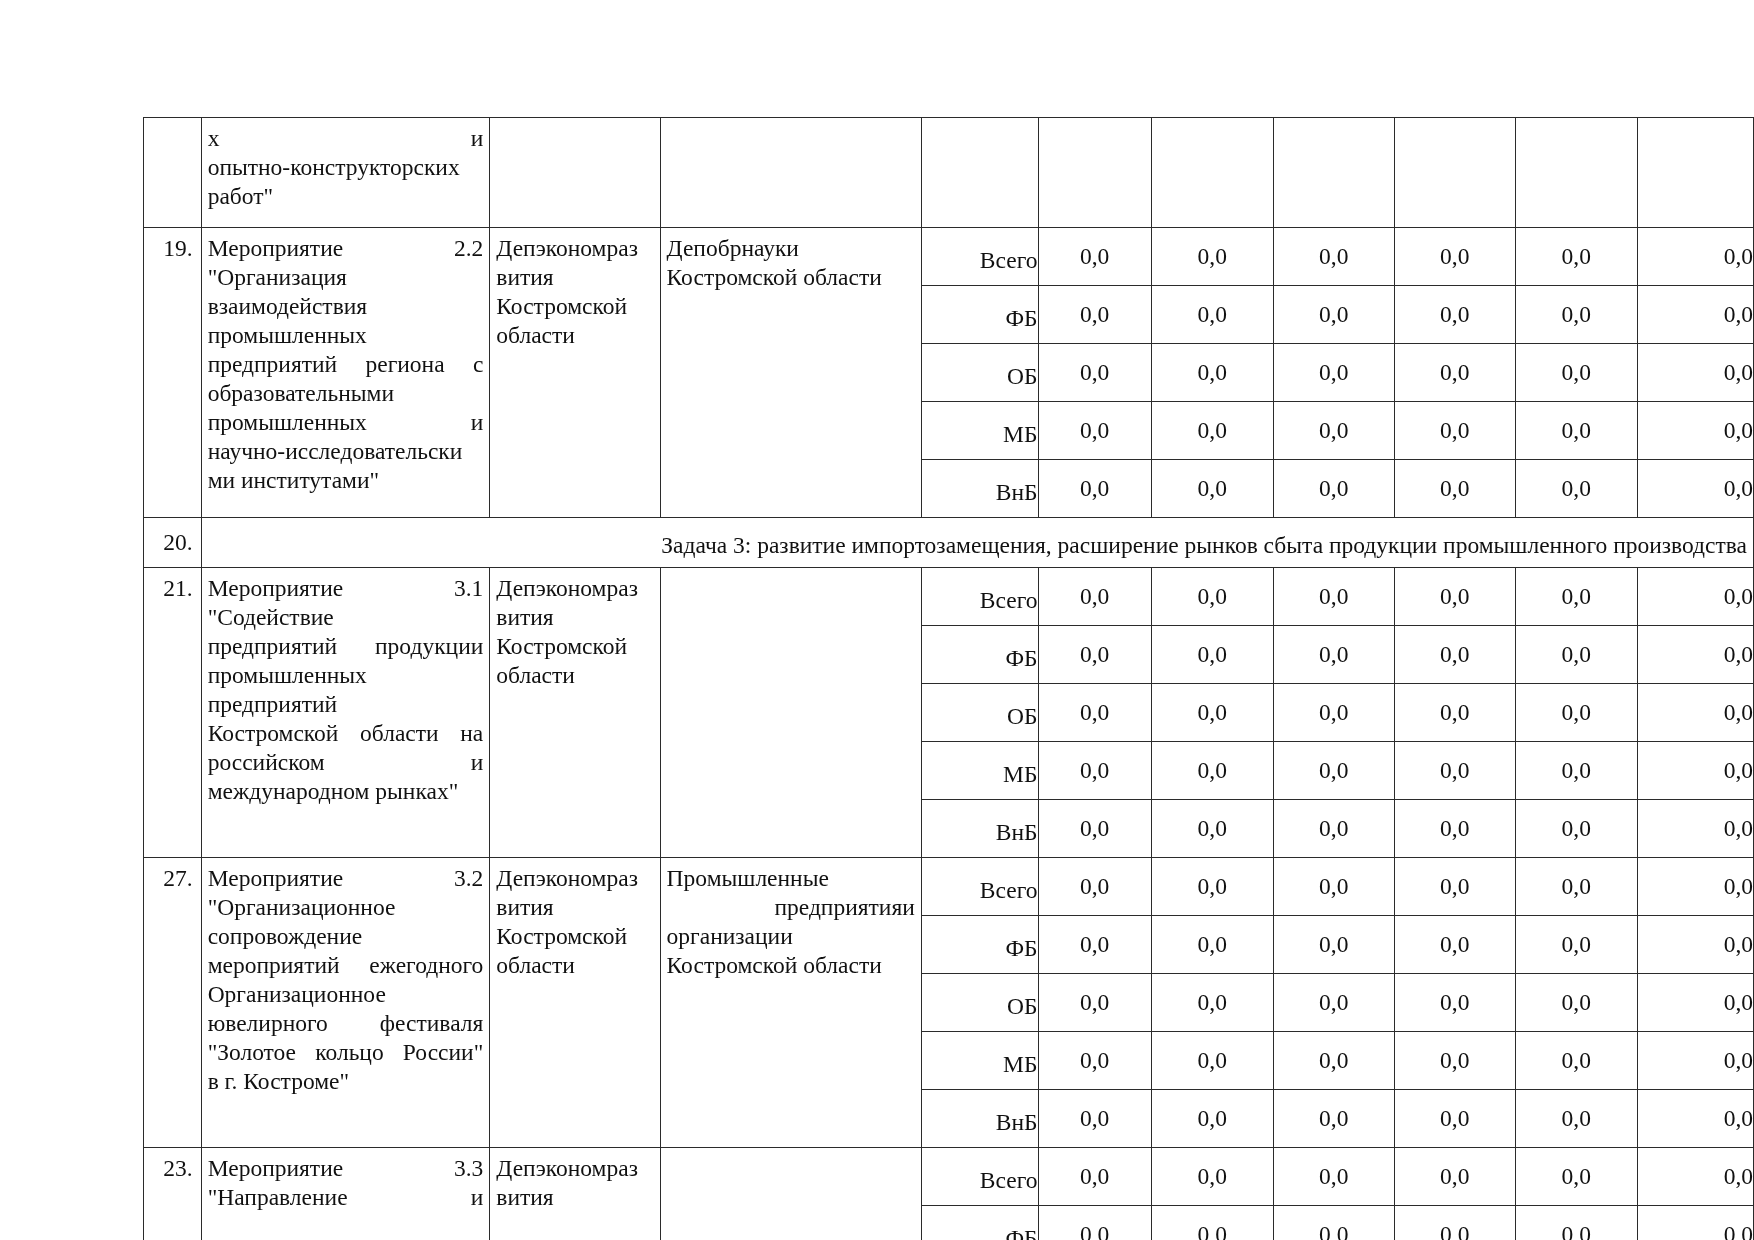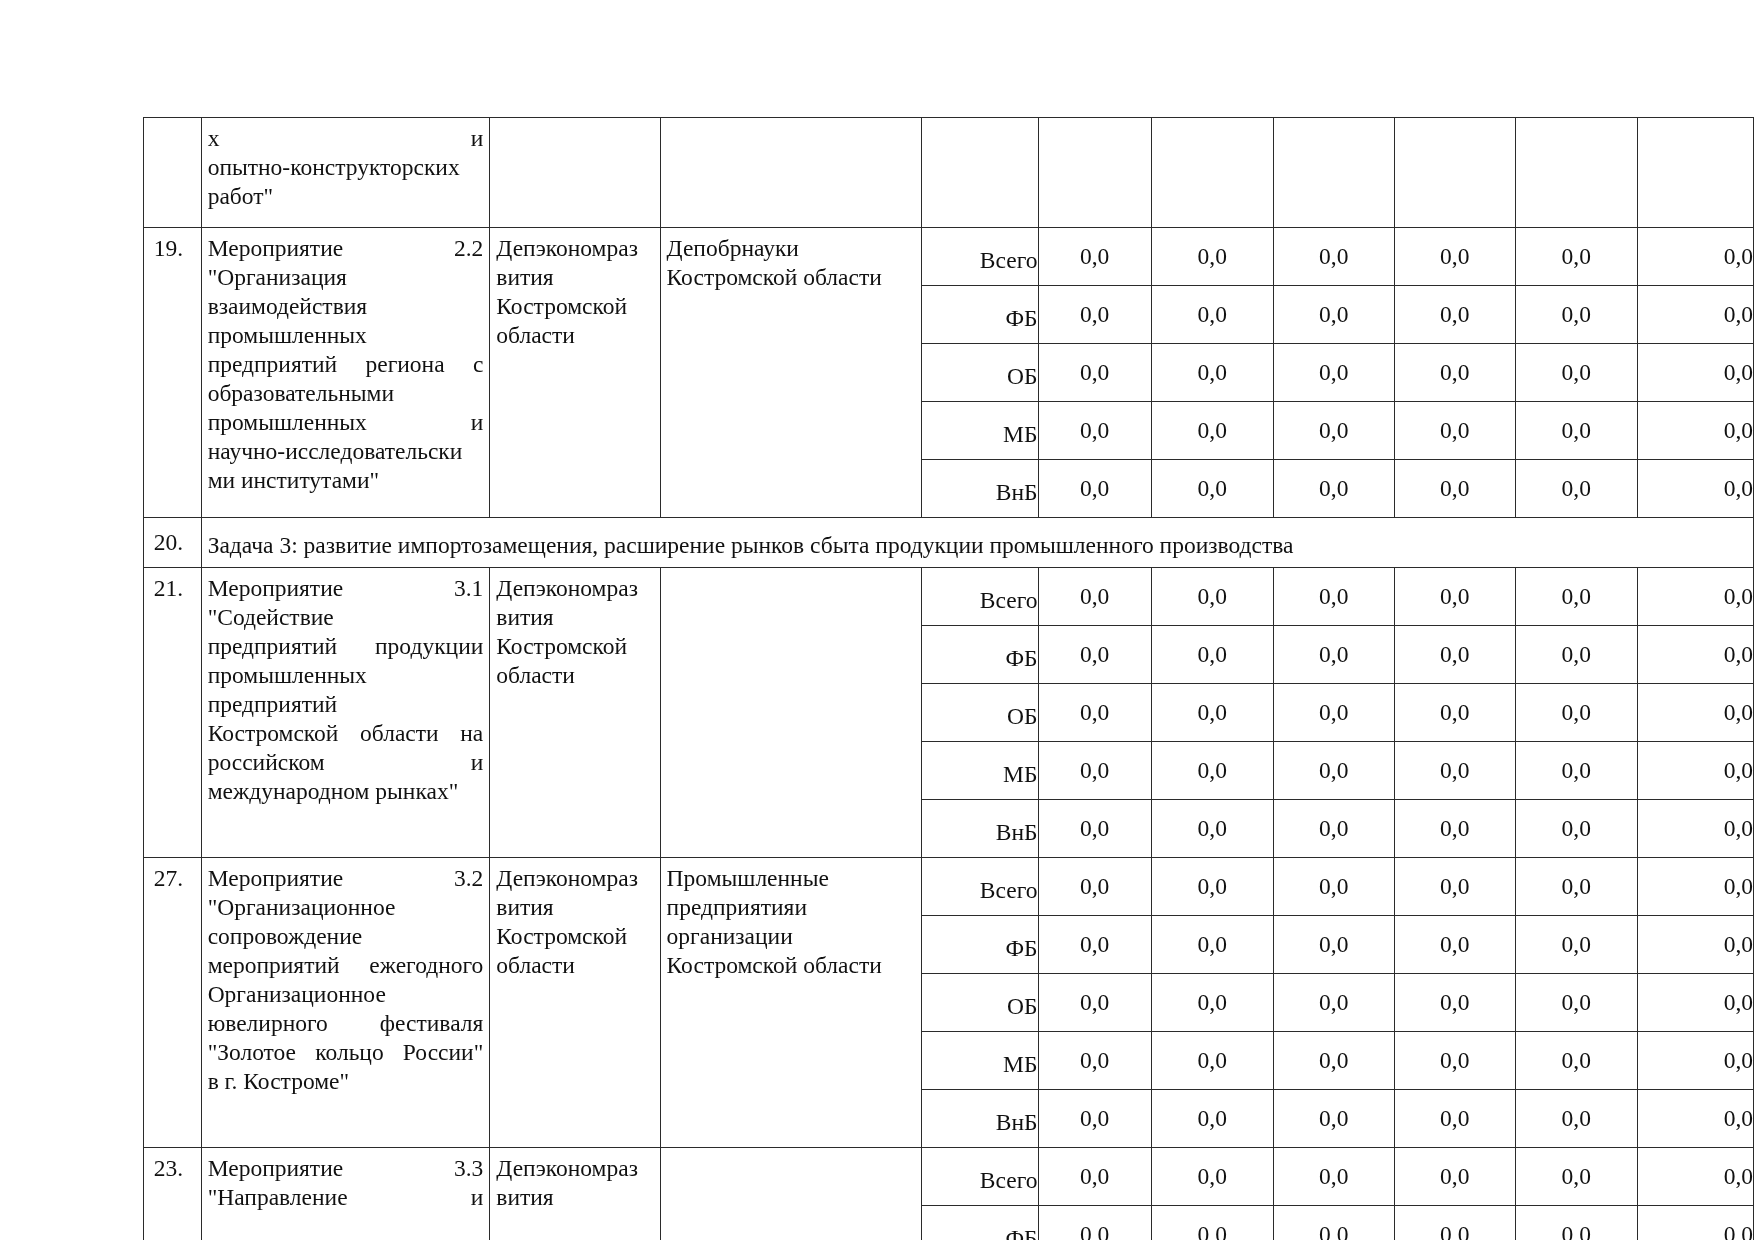--- a/index.html
+++ b/index.html
@@ -2,29 +2,29 @@
 <html><head>
   <meta charset="utf-8">
   <style>
     html, body { margin: 0; padding: 0; background: #ffffff; }
     body { width: 1754px; height: 1240px; position: relative; overflow: hidden;
            font-family: "Liberation Serif", "DejaVu Serif", serif; color: #111; }
     .page { position: absolute; left: 0; top: 0; width: 1754px; height: 1240px; }
     table.budget { position: absolute; left: 143px; top: 117px; border-collapse: collapse;
                    table-layout: fixed; font-size: 23.5px; line-height: 29px; }
     table.budget td { border: 1.6px solid #2b2b2b; padding: 0; vertical-align: top; }
-    .num { text-align: center; padding: 6px 8px 0 0 !important; }
+    .num { text-align: right; padding: 6px 8px 0 0 !important; }
     .desc { padding: 6px 6px 0 6px !important; text-align: justify; text-align-last: left; }
     .desc .jl { display: flex; justify-content: space-between; }
     .exec, .part { padding: 6px 6px 0 6px !important; }
-    .part .jl { display: flex; justify-content: flex-start; }
+    .part .jl { display: flex; justify-content: flex-end; }
     .src { padding: 8px 0 0 6px !important; vertical-align: middle !important; text-align: right; }
     .val { text-align: center; vertical-align: middle !important; }
     .val-last { text-align: right; padding-right: 0 !important; vertical-align: middle !important; }
-    .task { padding: 6px 6px 0 6px !important; vertical-align: middle !important; white-space: nowrap; }
+    .task { padding: 6px 6px 0 6px !important; vertical-align: middle !important; white-space: nowrap; text-align: right; }
     .sr td { height: 49px; }
   </style>
 </head>
 <body>
 
 <div class="page">
   <table class="budget">
     <colgroup>
       <col style="width:59px">
         <col style="width:290px">

